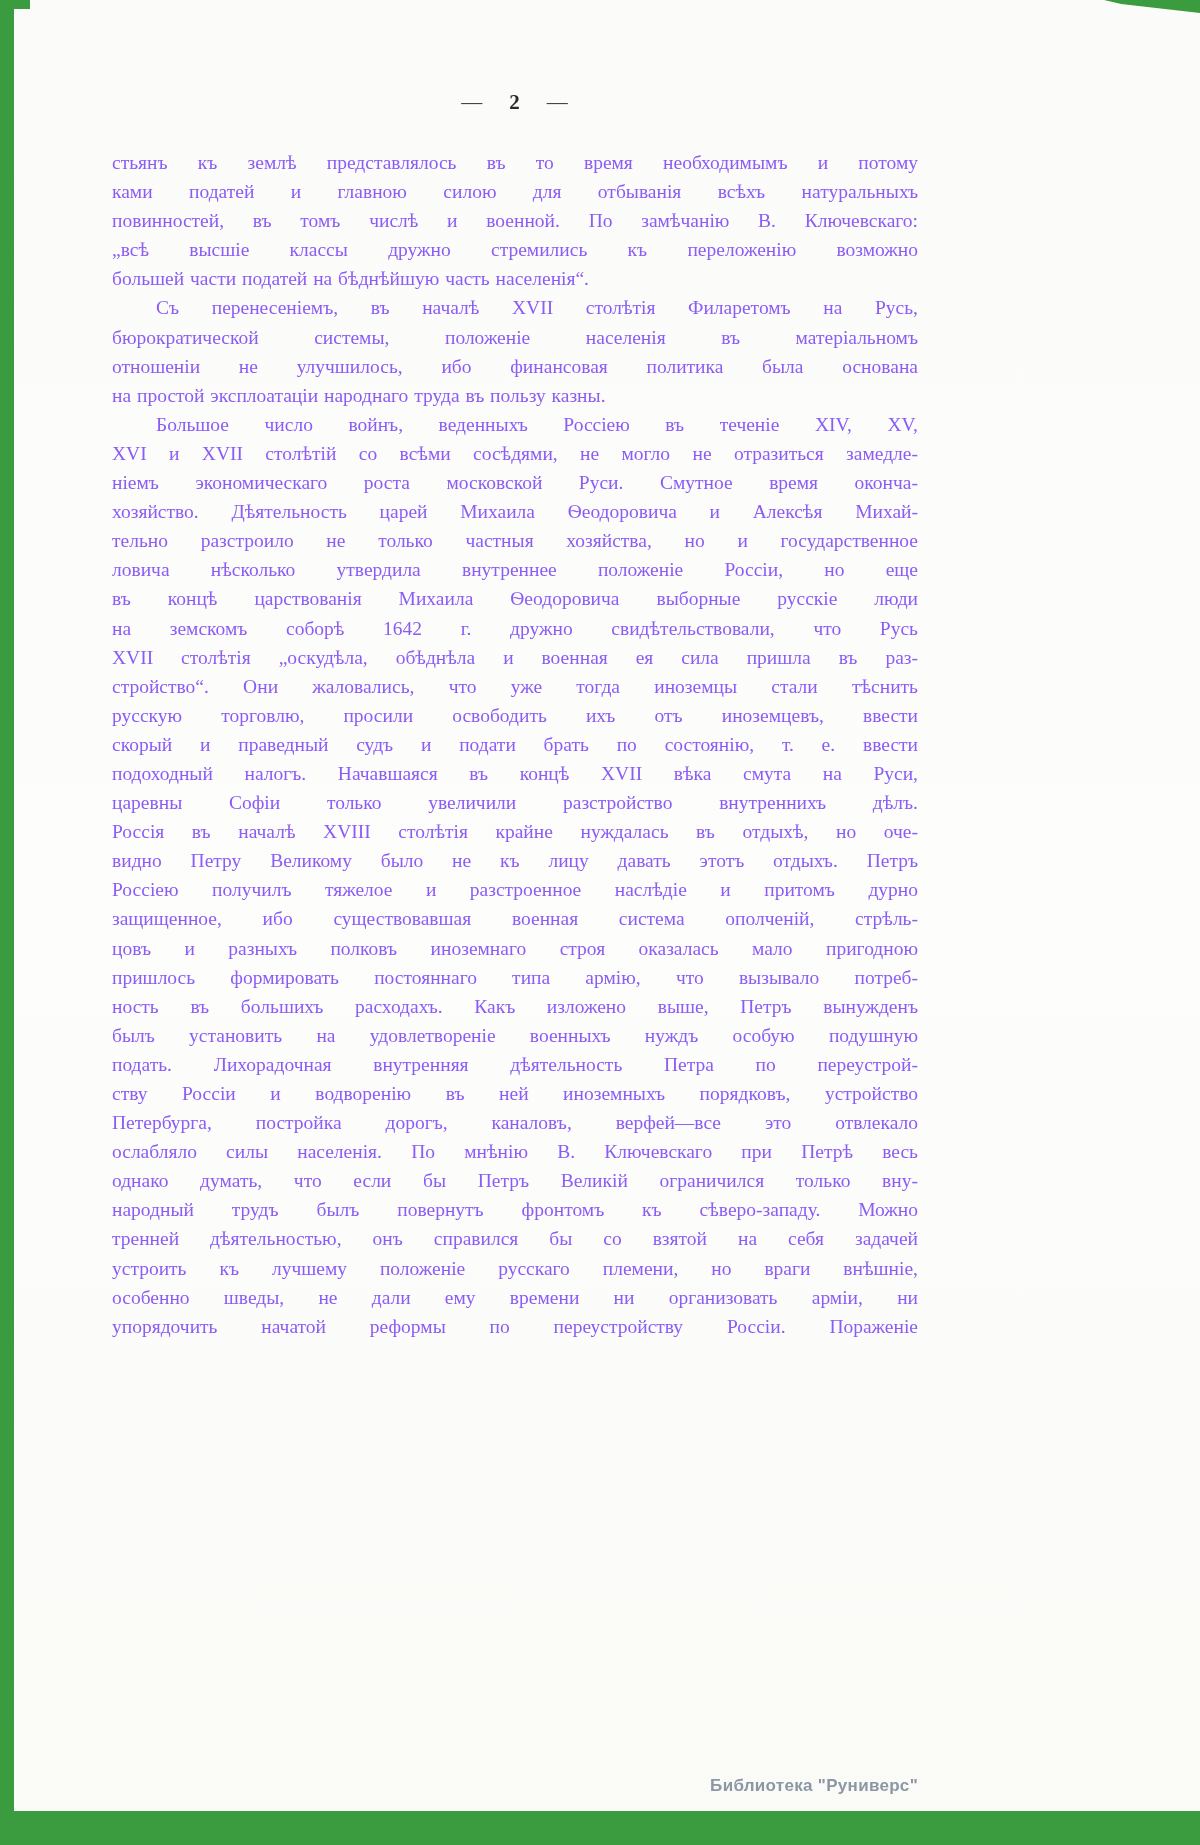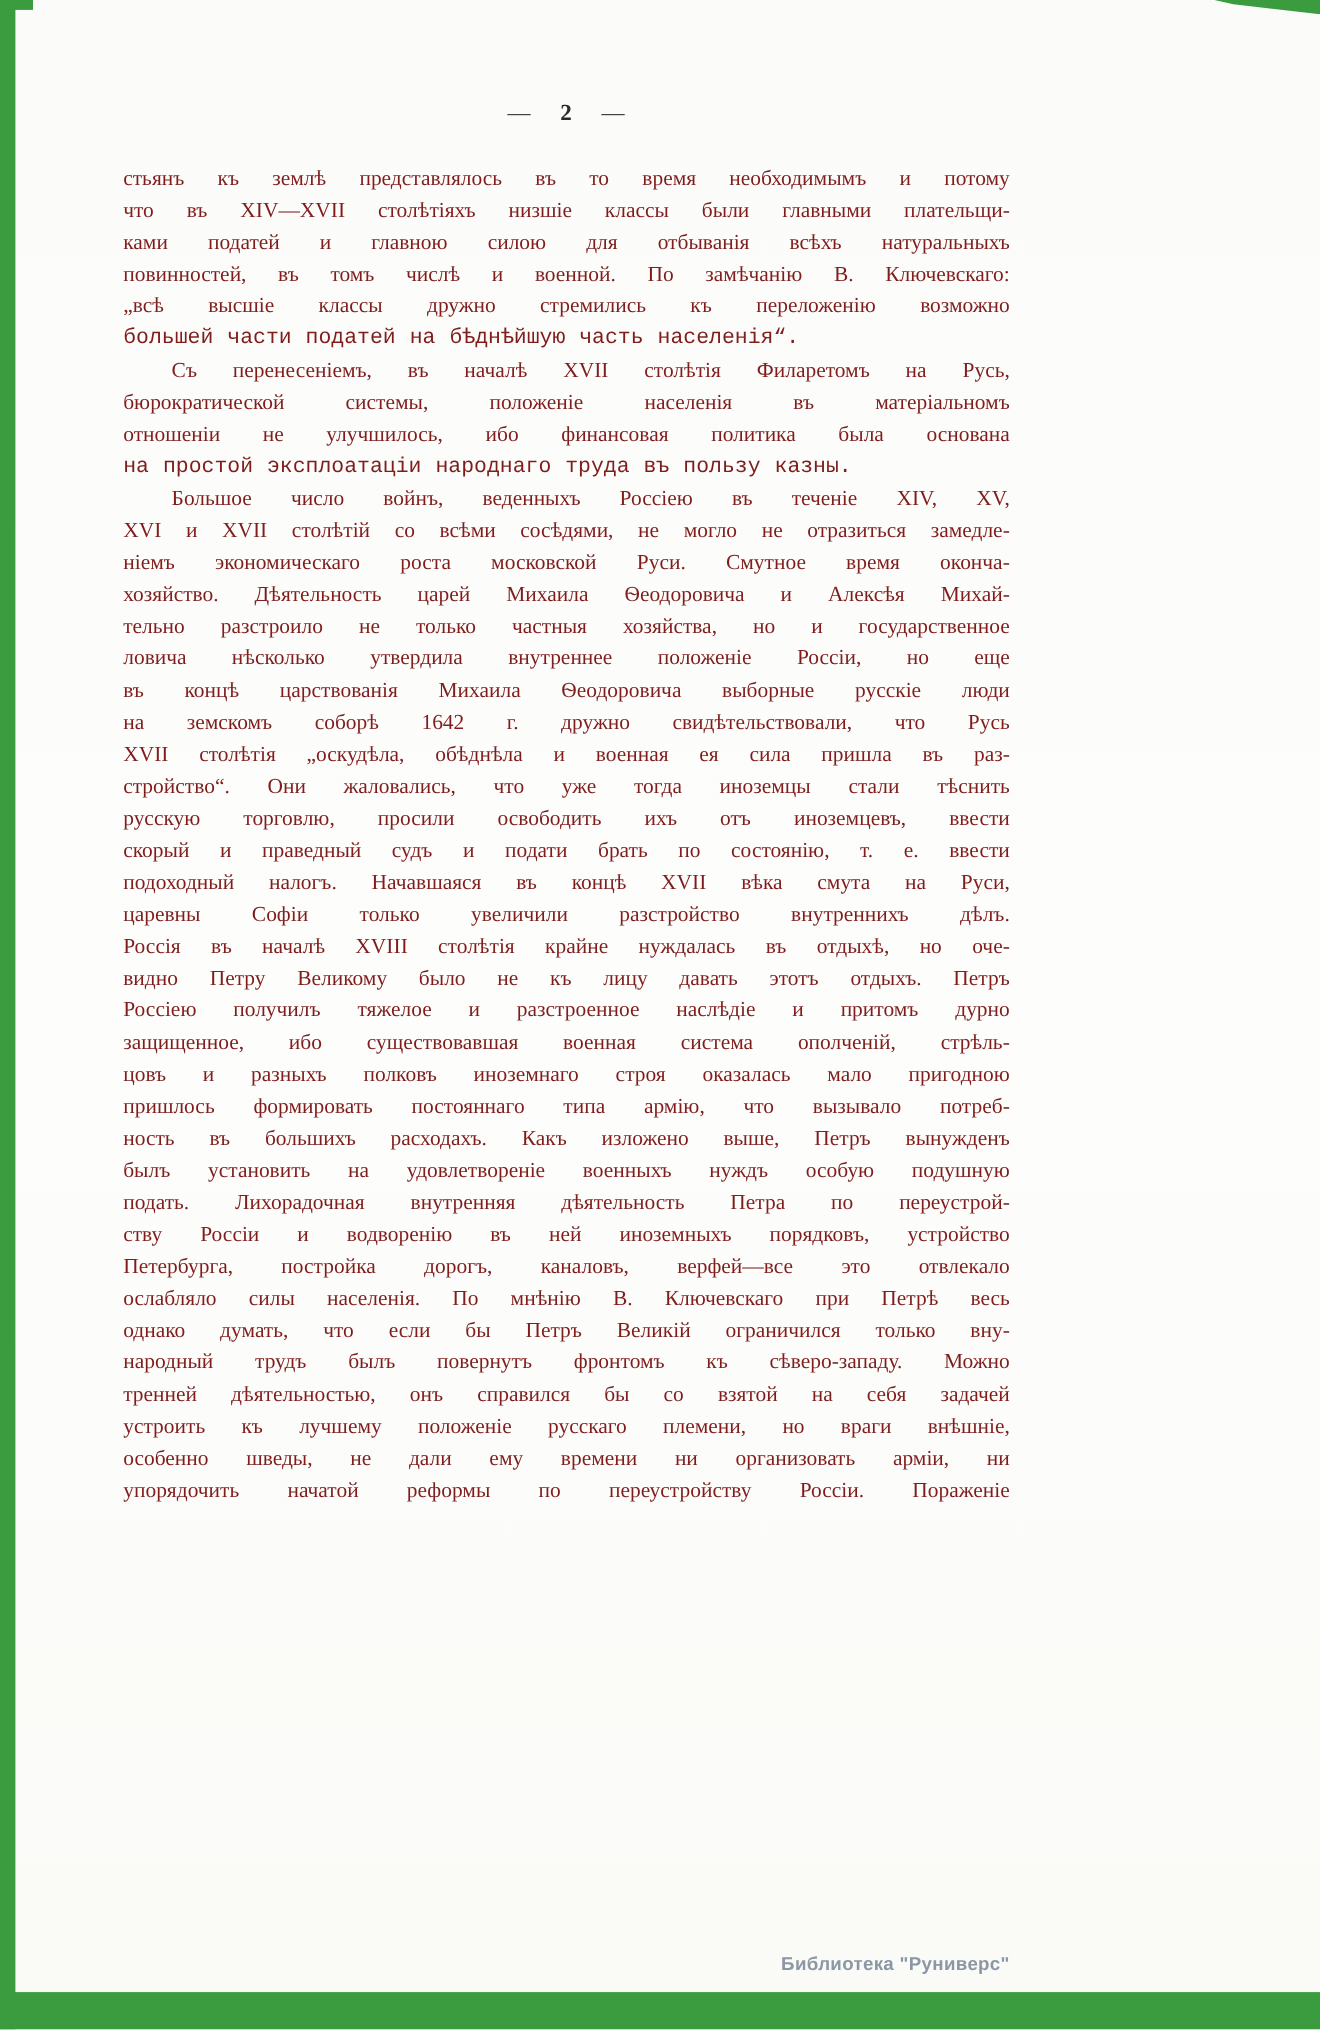--- a/index.html
+++ b/index.html
@@ -47,28 +47,28 @@
     color: #2a2a28;
     letter-spacing: 1px;
   }
   .page-header .dash { margin: 0 26px; font-weight: normal; color: #3a3a38; }
   .text-body {
     position: absolute;
     top: 148px; left: 112px;
     width: 806px;
     font-size: 19.5px;
     line-height: 29.1px;
-    color: #7f1d1d;
+    color: #8b5cf6;
     word-spacing: 1px;
   }
   .line {
     text-align: justify;
     text-align-last: justify;
   }
-  .line.last { text-align-last: left; font-family: Liberation Mono, monospace; }
+  .line.last { text-align-last: left; }
   .line.indent { text-indent: 44px; }
   .watermark {
     position: absolute;
     top: 1776px; left: 112px;
     width: 806px;
     text-align: right;
     font-family: "Liberation Sans", "DejaVu Sans", sans-serif;
     font-size: 17px;
     font-weight: bold;
     color: #8b97a5;
@@ -84,21 +84,20 @@
 <div class="scan-corner-tl"></div>
 <div class="scan-corner-tr"></div>
 <div class="scan-edge-bottom"></div>
 
 <div class="page-header">
   <span class="dash">—</span><span>2</span><span class="dash">—</span>
 </div>
 
 <div class="text-body">
     <div class="line">стьянъ къ землѣ представлялось въ то время необходимымъ и потому</div>
-    <div class="line">что въ XIV—XVII столѣтіяхъ низшіе классы были главными плательщи-</div>
     <div class="line">ками податей и главною силою для отбыванія всѣхъ натуральныхъ</div>
     <div class="line">повинностей, въ томъ числѣ и военной. По замѣчанію В. Ключевскаго:</div>
     <div class="line">„всѣ высшіе классы дружно стремились къ переложенію возможно</div>
     <div class="line last">большей части податей на бѣднѣйшую часть населенія“.</div>
     <div class="line indent">Съ перенесеніемъ, въ началѣ XVII столѣтія Филаретомъ на Русь,</div>
     <div class="line">бюрократической системы, положеніе населенія въ матеріальномъ</div>
     <div class="line">отношеніи не улучшилось, ибо финансовая политика была основана</div>
     <div class="line last">на простой эксплоатаціи народнаго труда въ пользу казны.</div>
     <div class="line indent">Большое число войнъ, веденныхъ Россіею въ теченіе XIV, XV,</div>
     <div class="line">XVI и XVII столѣтій со всѣми сосѣдями, не могло не отразиться замедле-</div>

